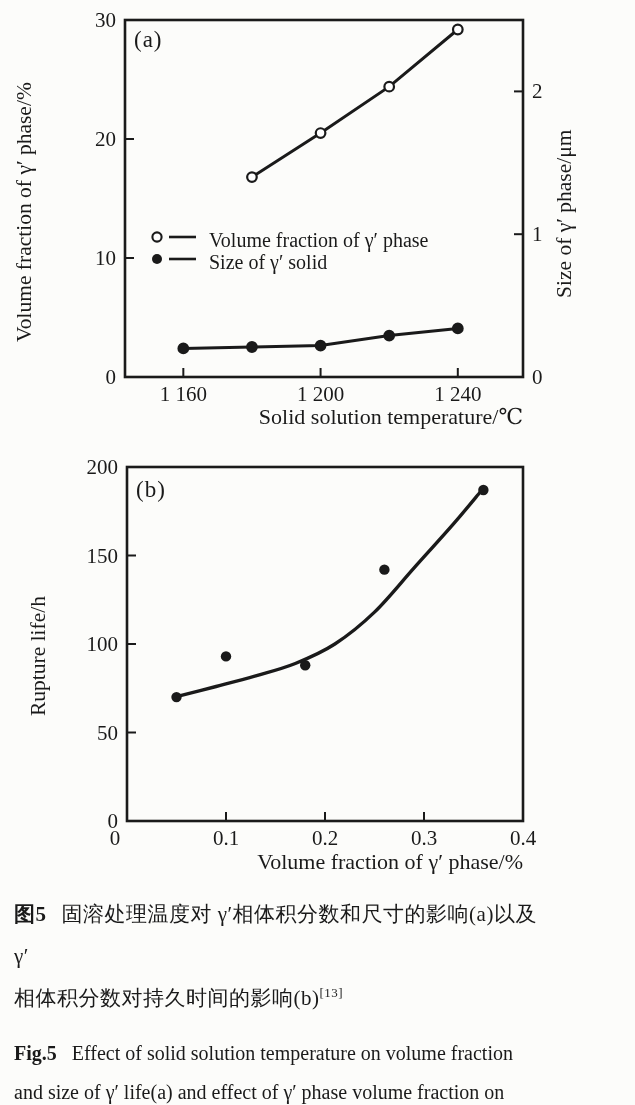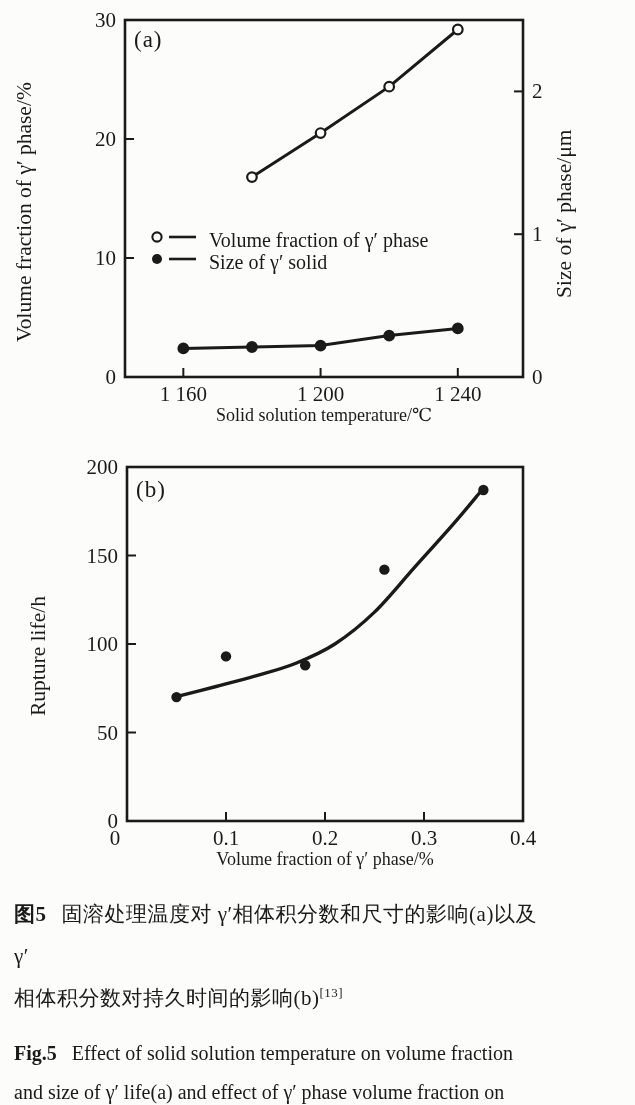--- a/index.html
+++ b/index.html
@@ -6,21 +6,21 @@
   *{margin:0;padding:0;box-sizing:border-box}
   html,body{width:635px;height:1105px}
   body{background:#fcfcfa;color:#1a1a1a;position:relative;overflow:hidden;
        font-family:"Liberation Serif","DejaVu Serif",serif}
   .page{position:absolute;inset:0}
   #plot-svg{position:absolute;left:0;top:0}
   .tick-label{font-size:21px;fill:#1a1a1a;font-family:"Liberation Serif","DejaVu Serif",serif}
   .panel-label{position:absolute;font-size:23px;letter-spacing:1px}
   .vlabel{position:absolute;transform:rotate(-90deg);transform-origin:left top;
           white-space:nowrap;font-size:21.5px}
-  .hlabel{position:absolute;text-align:center;font-size:18px;white-space:nowrap}
+  .hlabel{position:absolute;text-align:right;font-size:22px;white-space:nowrap}
   .legend-row{position:absolute;display:flex;align-items:flex-start;height:24px}
   .lmark{flex:0 0 auto}
   .ltext{font-size:20px;white-space:nowrap;margin-left:9px}
   .caption{position:absolute;left:14px;top:893px;width:526px}
   .cap-zh{font-size:21px;line-height:42px;letter-spacing:0.5px}
   .cap-en{font-size:20px;line-height:39px}
   .cap-tag{font-weight:bold;margin-right:15px}
   sup{font-size:13px;line-height:0}
 </style>
 </head>

